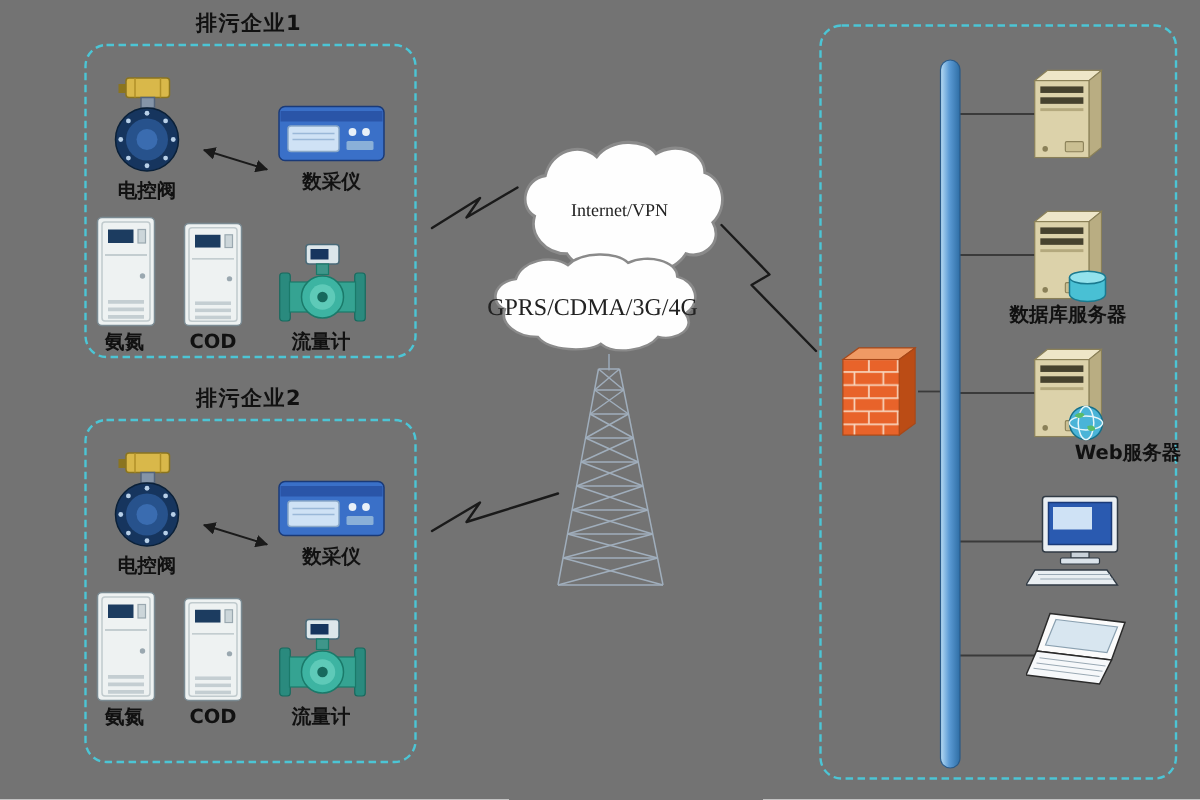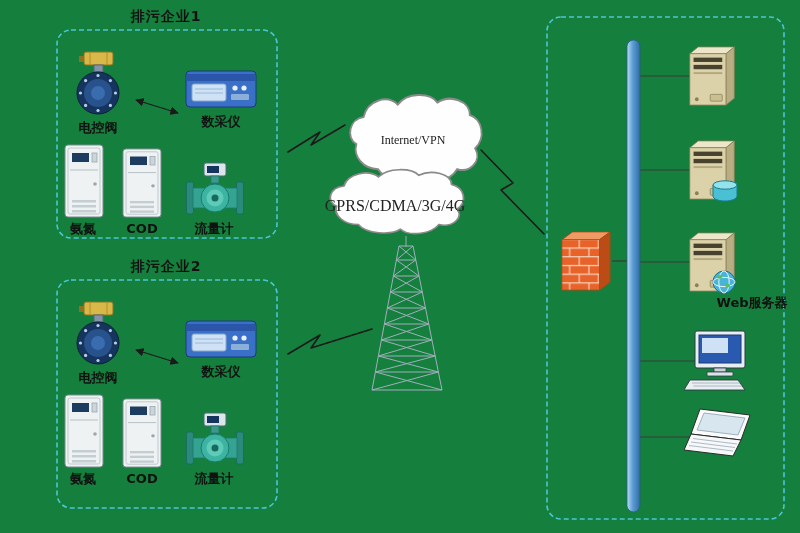--- a/index.html
+++ b/index.html
@@ -1,18 +1,18 @@
 <!DOCTYPE html>
 <html><head>
 <meta charset="utf-8">
 <style>
   * { margin:0; padding:0; box-sizing:border-box; }
   html,body { background:#ffffff; }
   body { font-family:"DejaVu Sans","Liberation Sans",sans-serif; }
-  .canvas { position:relative; width:800px; height:533px; background:#15803d; overflow:hidden; }
+  .canvas { position:relative; width:800px; height:533px; background:#737373; overflow:hidden; }
   .canvas > svg { position:absolute; left:0; top:0; }
   .lbl { position:absolute; text-align:center; font-weight:bold; font-size:13px; color:#111; line-height:1.2; white-space:nowrap; }
   .lbl.title { font-size:14px; letter-spacing:1px; }
   .lbl.mono { font-family:Liberation Serif, serif; font-weight:normal; font-size:12px; color:#222; }
   .lbl.mono.small { font-size:16px; }
   .dashed { fill:none; stroke:#4cc5d5; stroke-width:1.6; stroke-dasharray:5 3; }
   .conn { stroke:#3a3a3a; stroke-width:1.2; }
   .bolt { fill:none; stroke:#1a1a1a; stroke-width:1.6; stroke-linejoin:round; stroke-linecap:round; }
 </style>
 </head>
@@ -240,15 +240,16 @@
   <div class="lbl title" style="left:91px; top:258px; width:150px;">排污企业2</div>
   <div class="lbl" style="left:58px; top:370px; width:80px;">电控阀</div>
   <div class="lbl" style="left:181px; top:364px; width:80px;">数采仪</div>
   <div class="lbl" style="left:43px; top:471px; width:80px;">氨氮</div>
   <div class="lbl" style="left:102px; top:471px; width:80px;">COD</div>
   <div class="lbl" style="left:174px; top:471px; width:80px;">流量计</div>
 
   <div class="lbl mono" style="left:342px; top:133px; width:142px;">Internet/VPN</div>
   <div class="lbl mono small" style="left:322px; top:196px; width:146px;">GPRS/CDMA/3G/4G</div>
 
+  <div class="lbl" style="left:652px; top:203px; width:120px;">数据库服务器</div>
   <div class="lbl" style="left:692px; top:295px; width:120px;">Web服务器</div>
 
 </div>
 
 </body></html>

